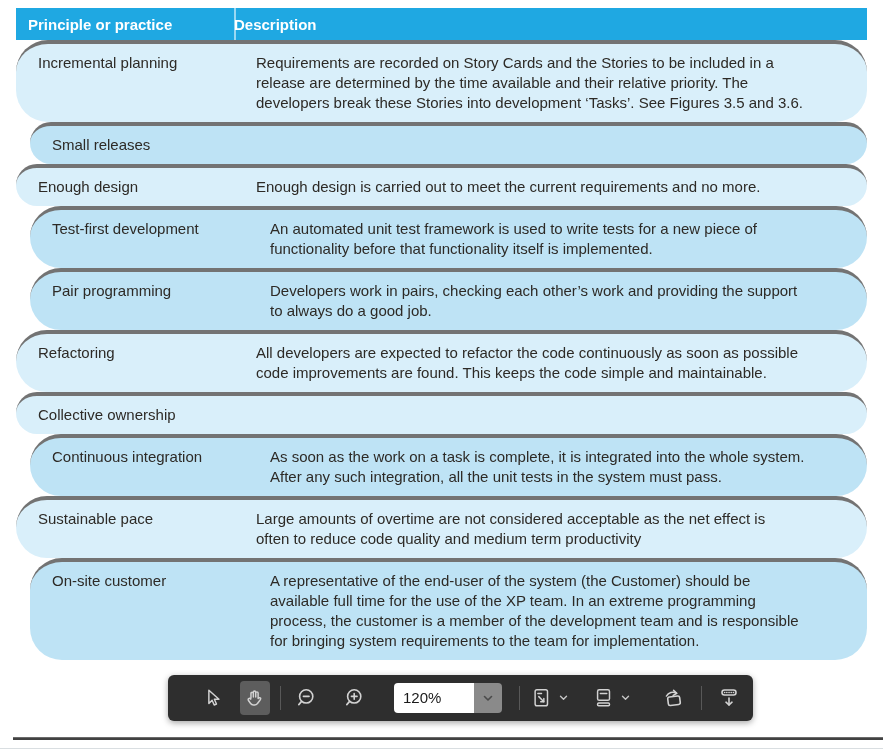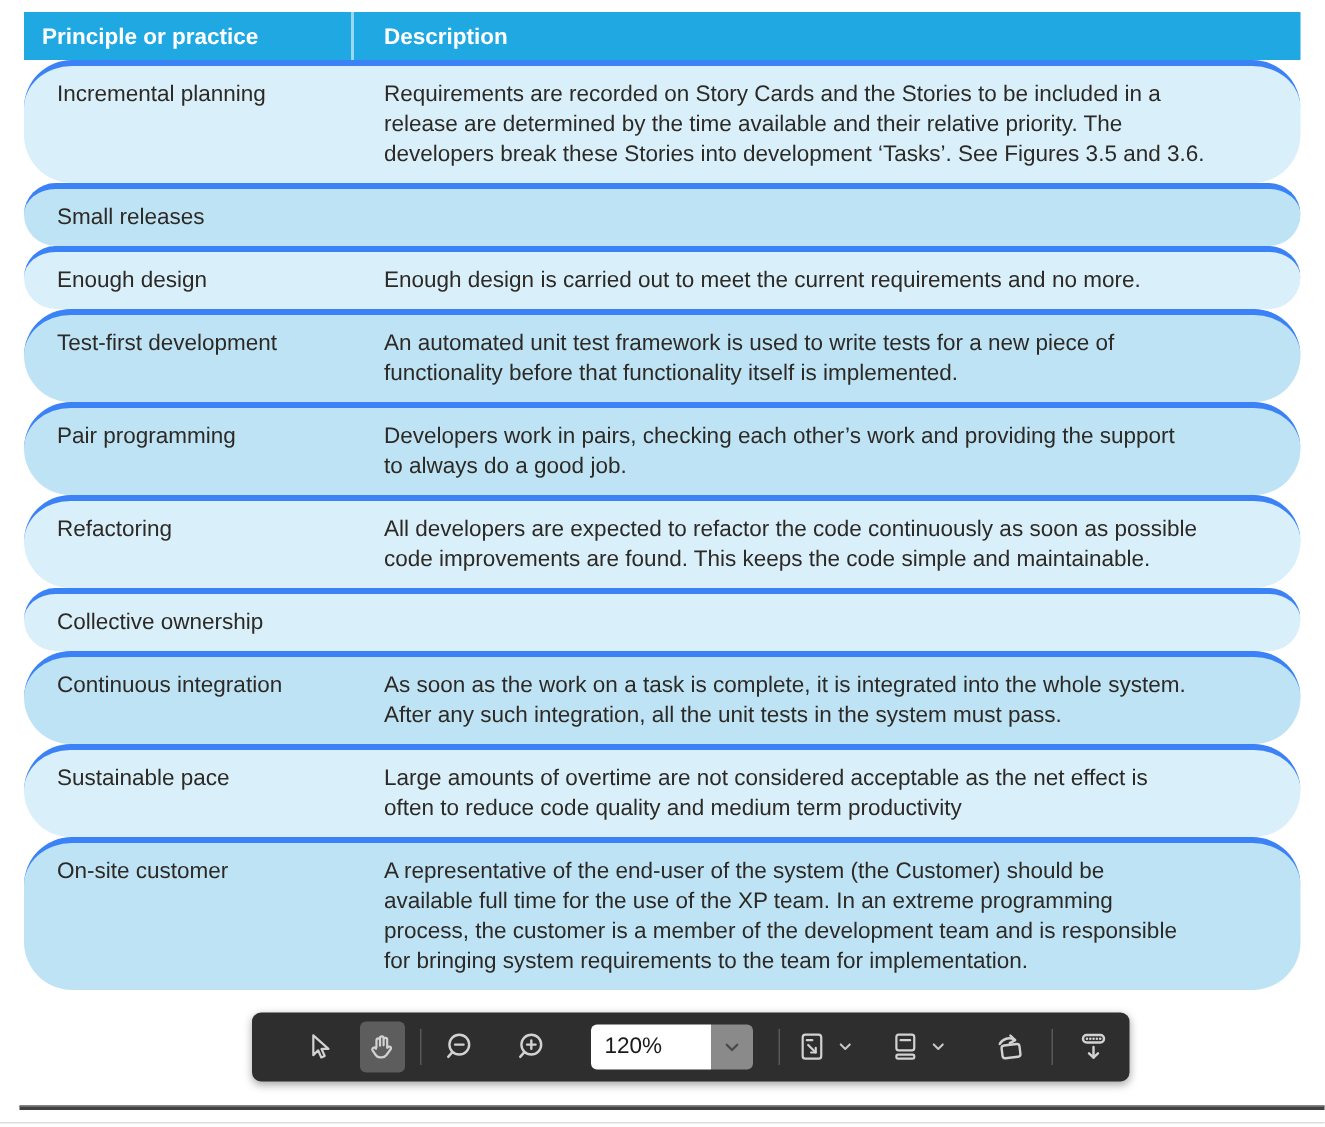--- a/index.html
+++ b/index.html
@@ -12,28 +12,28 @@
   .page { position: relative; width: 883px; height: 751px; background: #ffffff; }
 
   
   .xp-table { position: absolute; left: 16px; top: 8px; width: 851px; }
   .thead {
     display: flex; height: 32px; background: #1fa8e2;
     color: #ffffff; font-weight: bold; font-size: 15px;
     align-items: center; position: relative;
   }
   .thead .c1 { width: 218px; padding-left: 12px; }
-  .thead .c2 { flex: 1; padding-left: 22px; }
+  .thead .c2 { flex: 1; }
   .thead .hdiv {
     position: absolute; left: 218px; top: 0; width: 2px; height: 32px;
     background: rgba(255,255,255,0.55);
   }
-  .trow { display: flex; border-top: 4px solid #3b82f6; border-radius: 32px; }
+  .trow { display: flex; border-top: 4px solid #737373; border-radius: 32px; }
   .trow.light { background: #d9effa; }
-  .trow.dark  { background: #bee3f5; }
+  .trow.dark  { background: #bee3f5; margin-left: 14px; }
   .trow .c1 {
     width: 218px; padding: 9px 0 9px 22px; font-size: 15px;
     color: #2d2a26; line-height: 20px;
   }
   .trow .c2 {
     flex: 1; padding: 9px 0 9px 22px; font-size: 15px;
     color: #2d2a26; line-height: 20px; white-space: pre-line;
   }
 
   .rule-dark {

